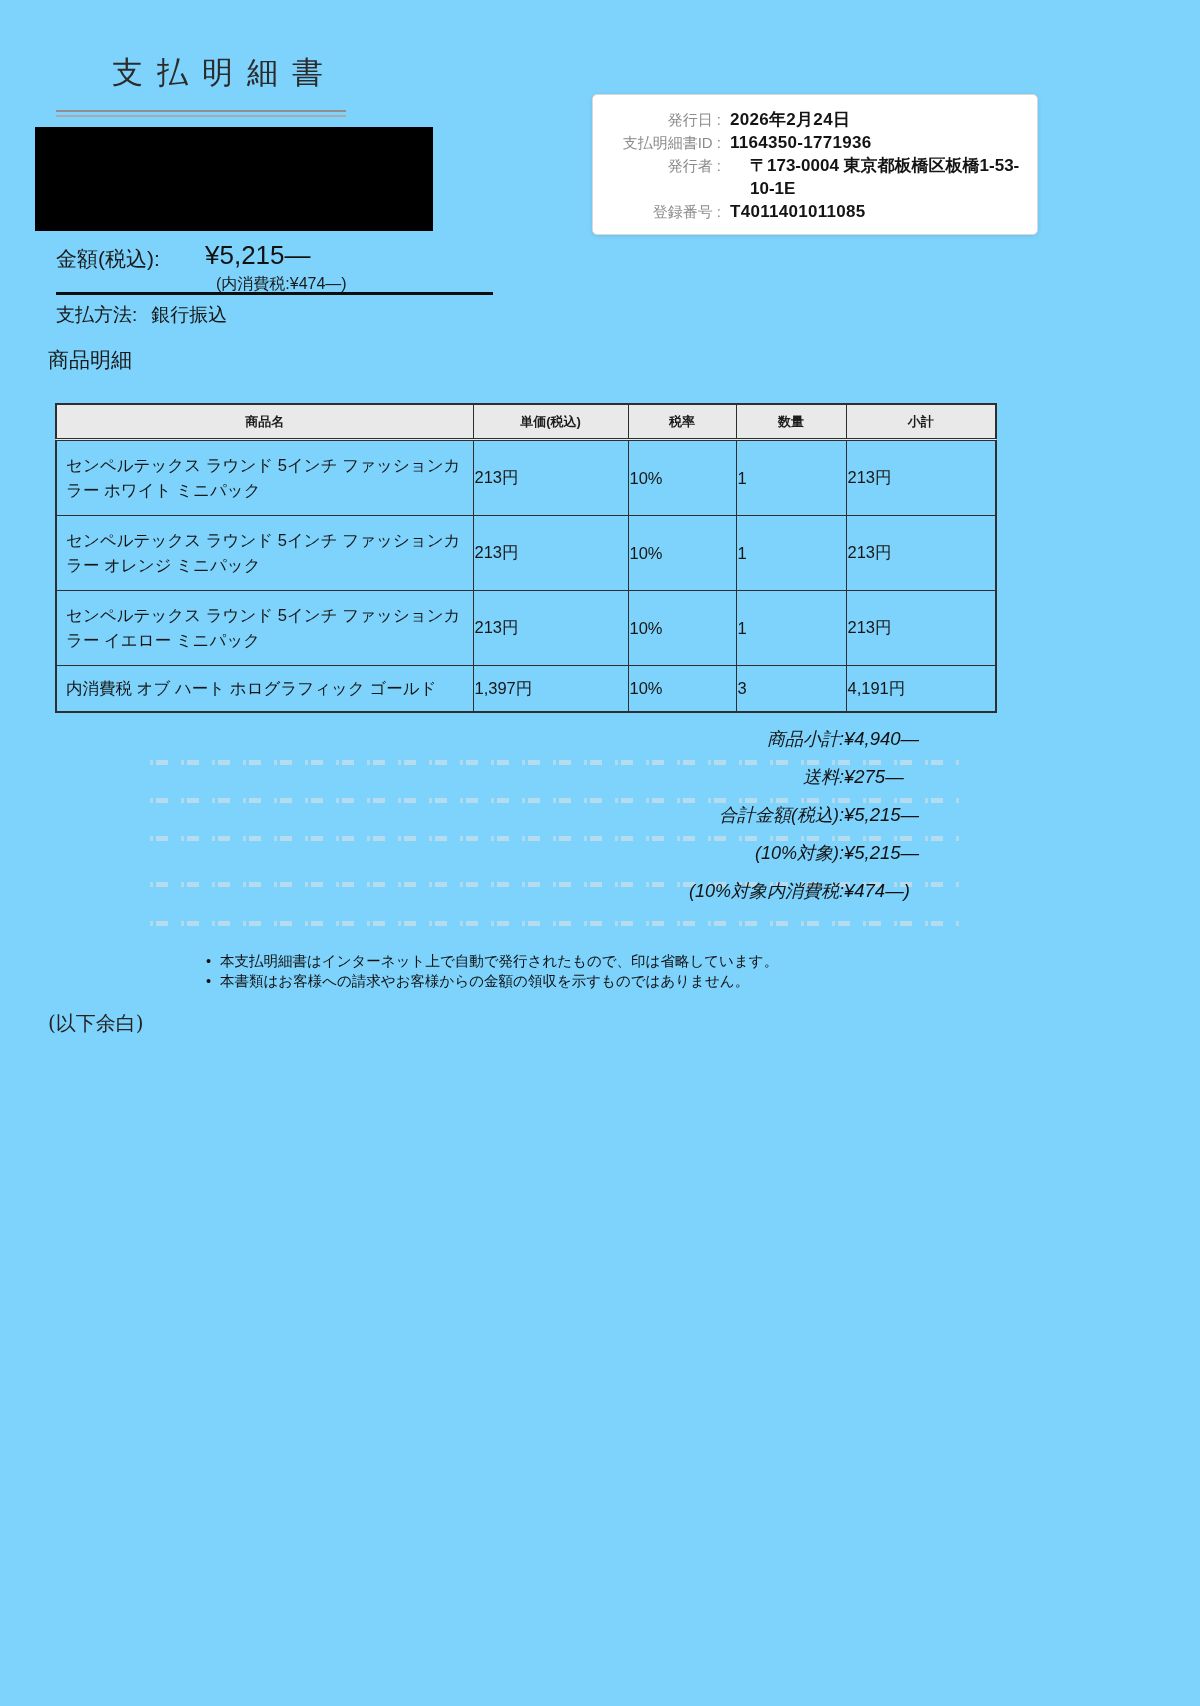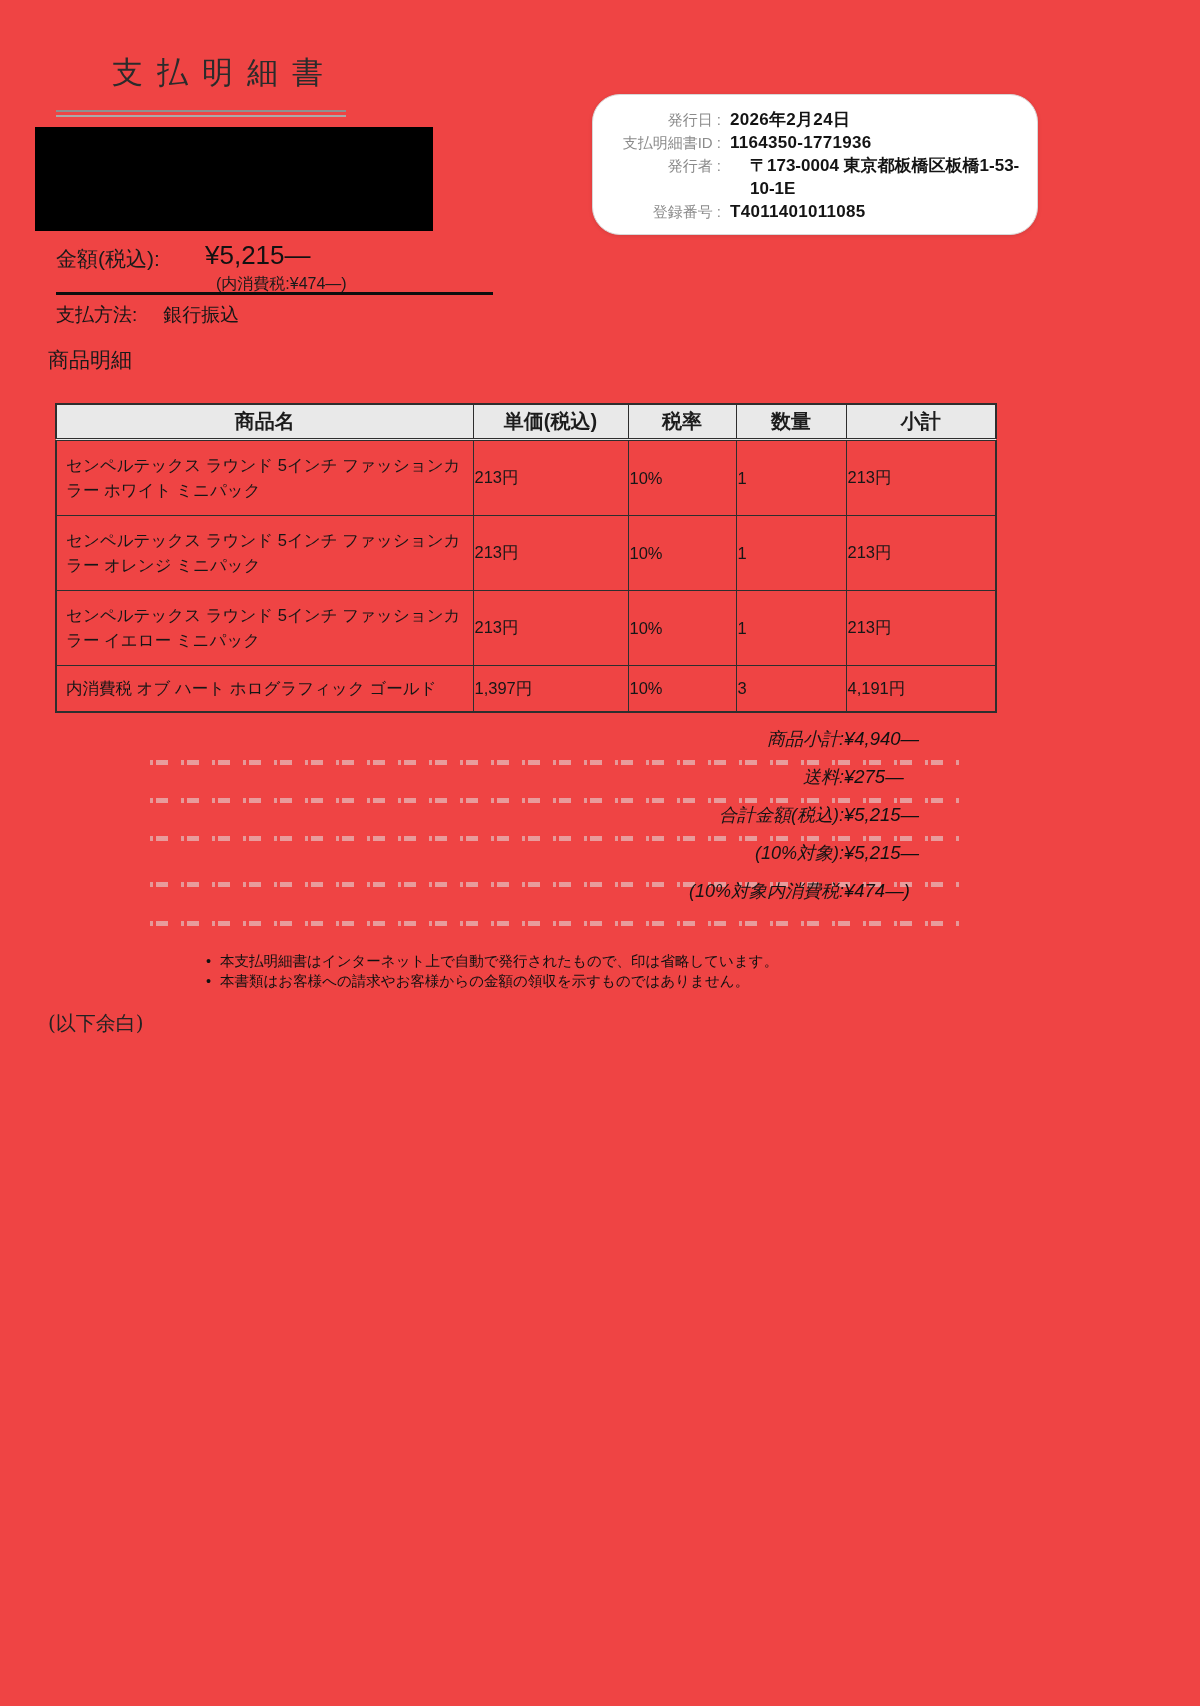--- a/index.html
+++ b/index.html
@@ -1,44 +1,44 @@
 <!DOCTYPE html>
 <html lang="ja"><head>
 <meta charset="utf-8">
 <style>
   html,body{margin:0;padding:0;background:#ffffff;}
   .page{
-    position:relative;width:1200px;height:1706px;background:#ef4444;
+    position:relative;width:1200px;height:1706px;background:#7dd3fc;
     font-family:"Liberation Sans","DejaVu Sans",sans-serif;color:#1d1d1d;overflow:hidden;
   }
   
   .doc-title{position:absolute;left:112px;top:52px;font-size:31px;letter-spacing:14px;color:#2b2b2b;font-weight:500;}
   .title-rule{position:absolute;left:56px;top:110px;width:290px;height:3px;
     border-top:2px solid #8f8f8f;border-bottom:2px solid #a9a9a9;}
   .redaction{position:absolute;left:35px;top:127px;width:398px;height:104px;background:#000;}
   
   .issuer-box{position:absolute;left:592px;top:94px;width:446px;background:#fff;
-    border:1px solid #d8d8d8;border-radius:28px;box-shadow:0 1px 4px rgba(0,0,0,.10);
+    border:1px solid #d8d8d8;border-radius:5px;box-shadow:0 1px 4px rgba(0,0,0,.10);
     padding:13px 16px 11px 6px;box-sizing:border-box;}
   .issuer-row{display:flex;align-items:baseline;line-height:23px;}
   .issuer-label{flex:none;width:122px;text-align:right;color:#8b8b8b;font-size:15px;padding-right:9px;}
   .issuer-value{font-size:17px;font-weight:600;color:#141414;letter-spacing:.3px;}
   .issuer-value.addr{font-size:17px;letter-spacing:0;margin-left:20px;}
   
   .amount-label{position:absolute;left:56px;top:245px;font-size:21px;color:#1a1a1a;}
   .amount-value{position:absolute;left:205px;top:240px;font-size:26px;color:#111;}
   .amount-tax{position:absolute;left:216px;top:274px;font-size:16px;color:#1a1a1a;}
   .amount-rule{position:absolute;left:56px;top:292px;width:437px;height:3px;background:#0d0d0d;}
   .payment-line{position:absolute;left:56px;top:302px;font-size:19px;color:#161616;}
-  .payment-line .val{margin-left:26px;}
+  .payment-line .val{margin-left:14px;}
   
   .section-heading{position:absolute;left:48px;top:346px;font-size:21px;color:#1a1a1a;}
   table.items{position:absolute;left:55px;top:403px;width:940px;border-collapse:collapse;table-layout:fixed;
     border:2px solid #2e2e2e;}
-  table.items th{background:#e9e9e9;font-size:20px;font-weight:600;color:#1c1c1c;height:31px;
+  table.items th{background:#e9e9e9;font-size:13px;font-weight:600;color:#1c1c1c;height:31px;
     border:1px solid #2e2e2e;border-bottom:3px double #2e2e2e;}
   table.items td{border:1px solid #2e2e2e;font-size:16.5px;color:#161616;vertical-align:middle;}
   td.name{padding:5px 6px 5px 9px;line-height:1.5;margin-left:8px;}
   td.num{padding-right:12px;}
   tr.tall td{height:64px;}
   tr.short td{height:35px;}
   
   .totals{position:absolute;top:727px;right:224px;font-style:italic;}
   .totals-row{display:flex;justify-content:flex-end;align-items:baseline;height:38px;}
   .totals-label{font-size:18px;color:#141414;}

